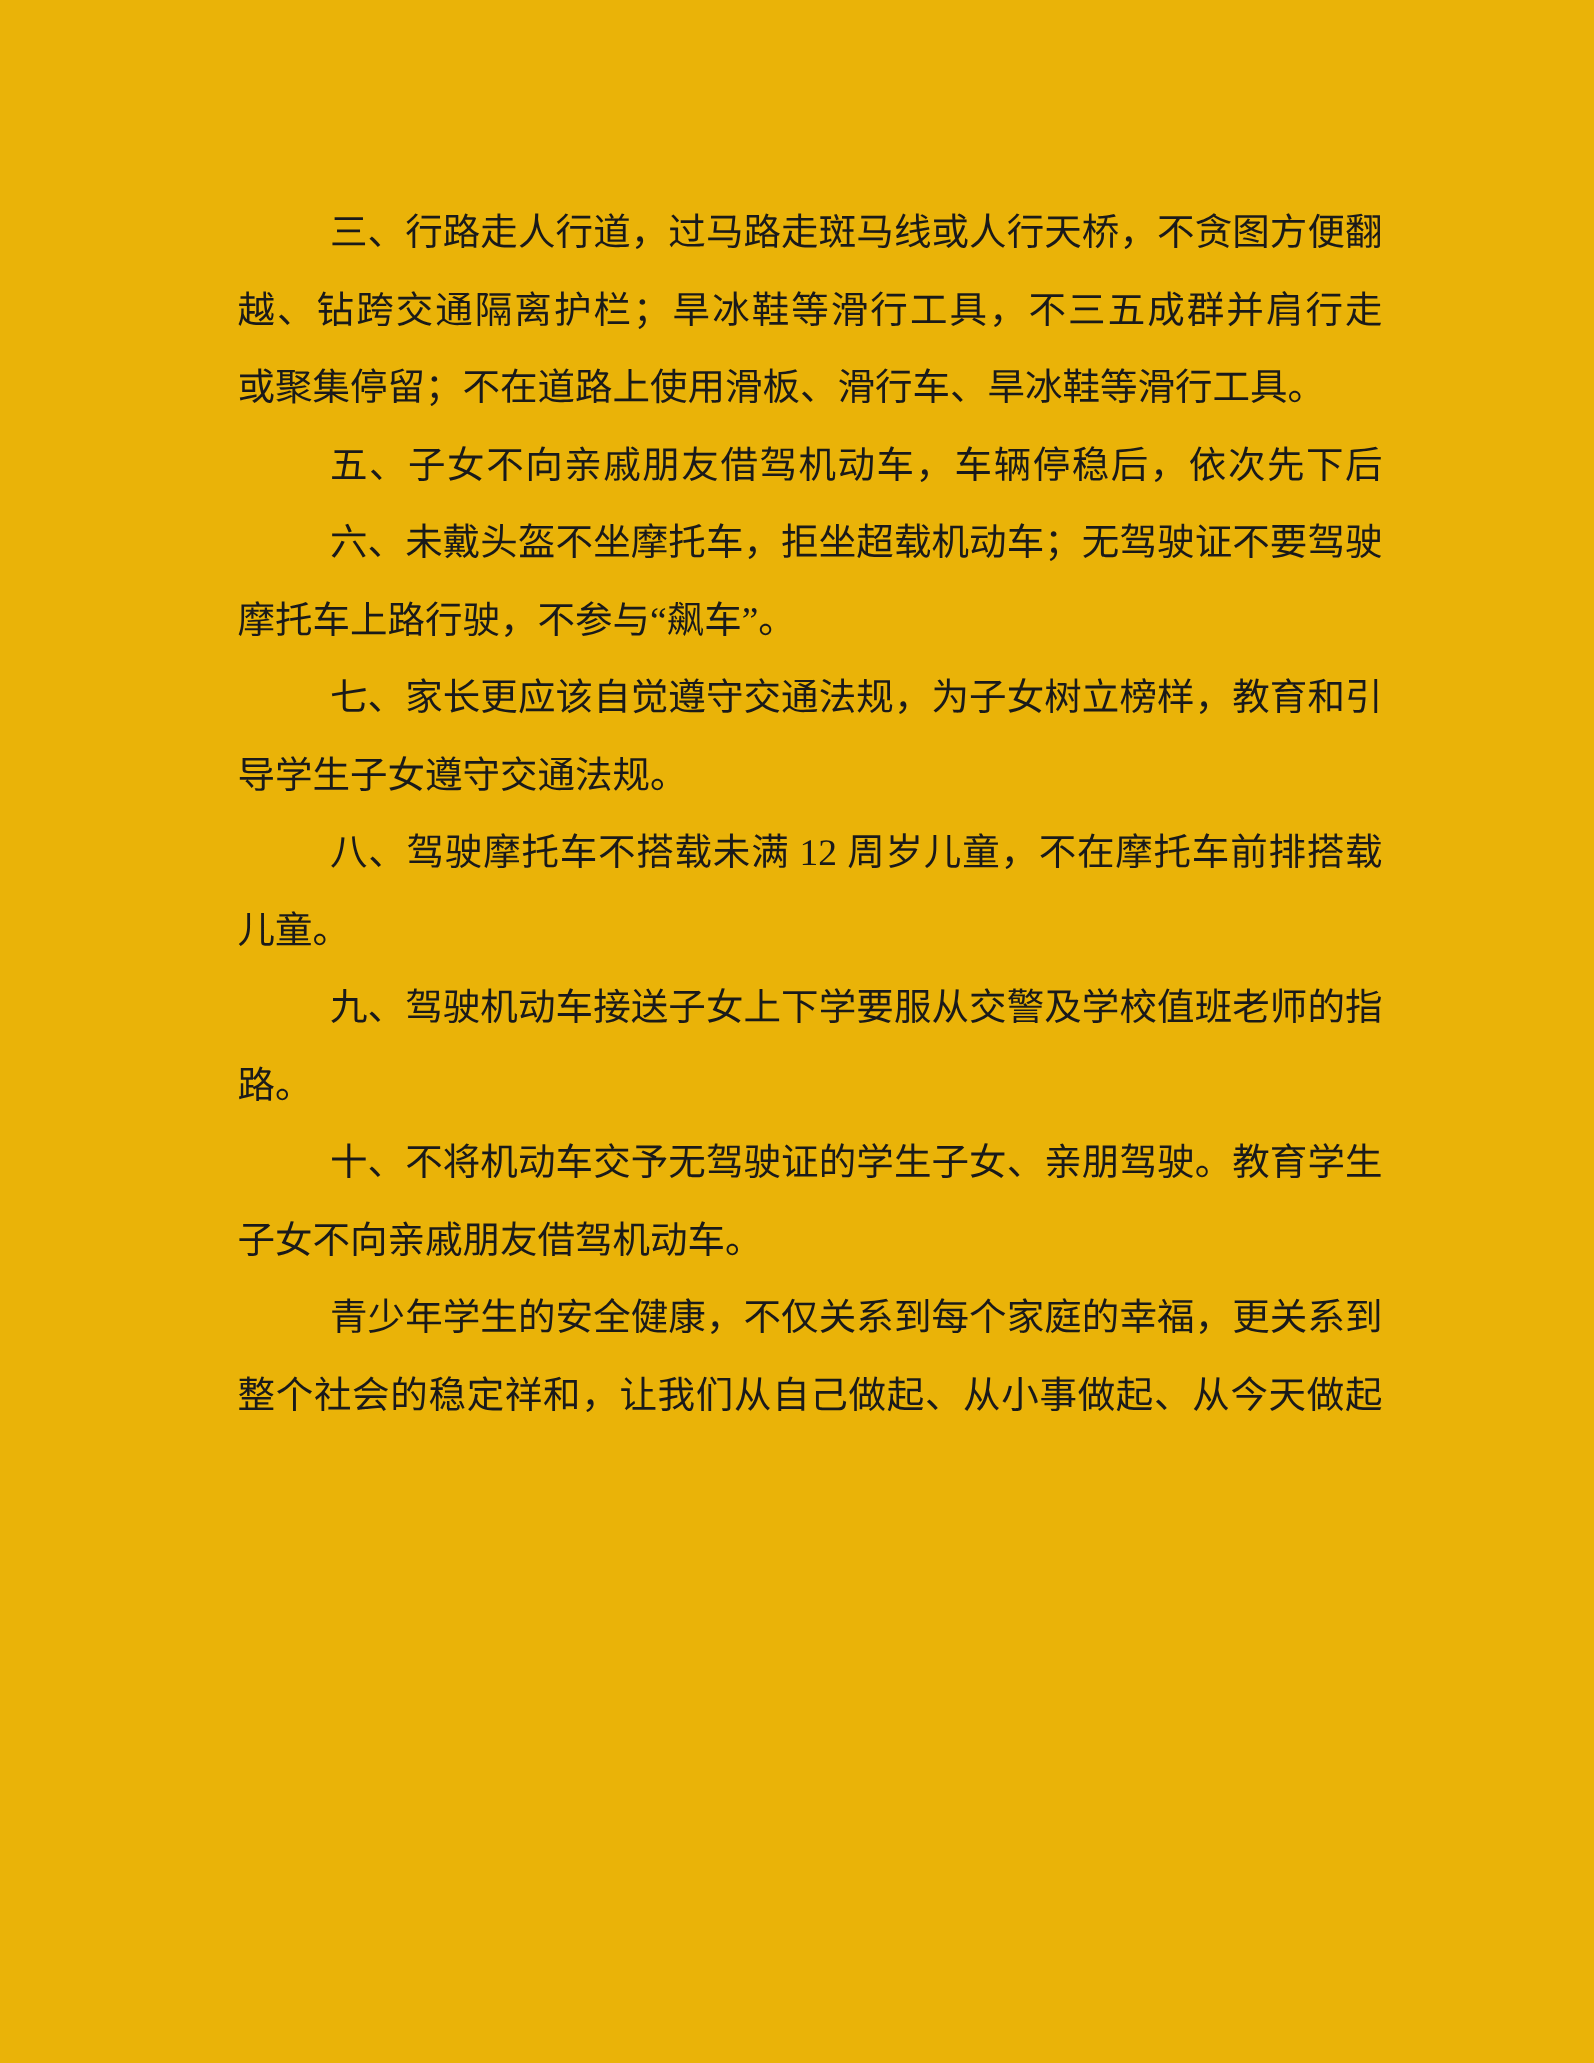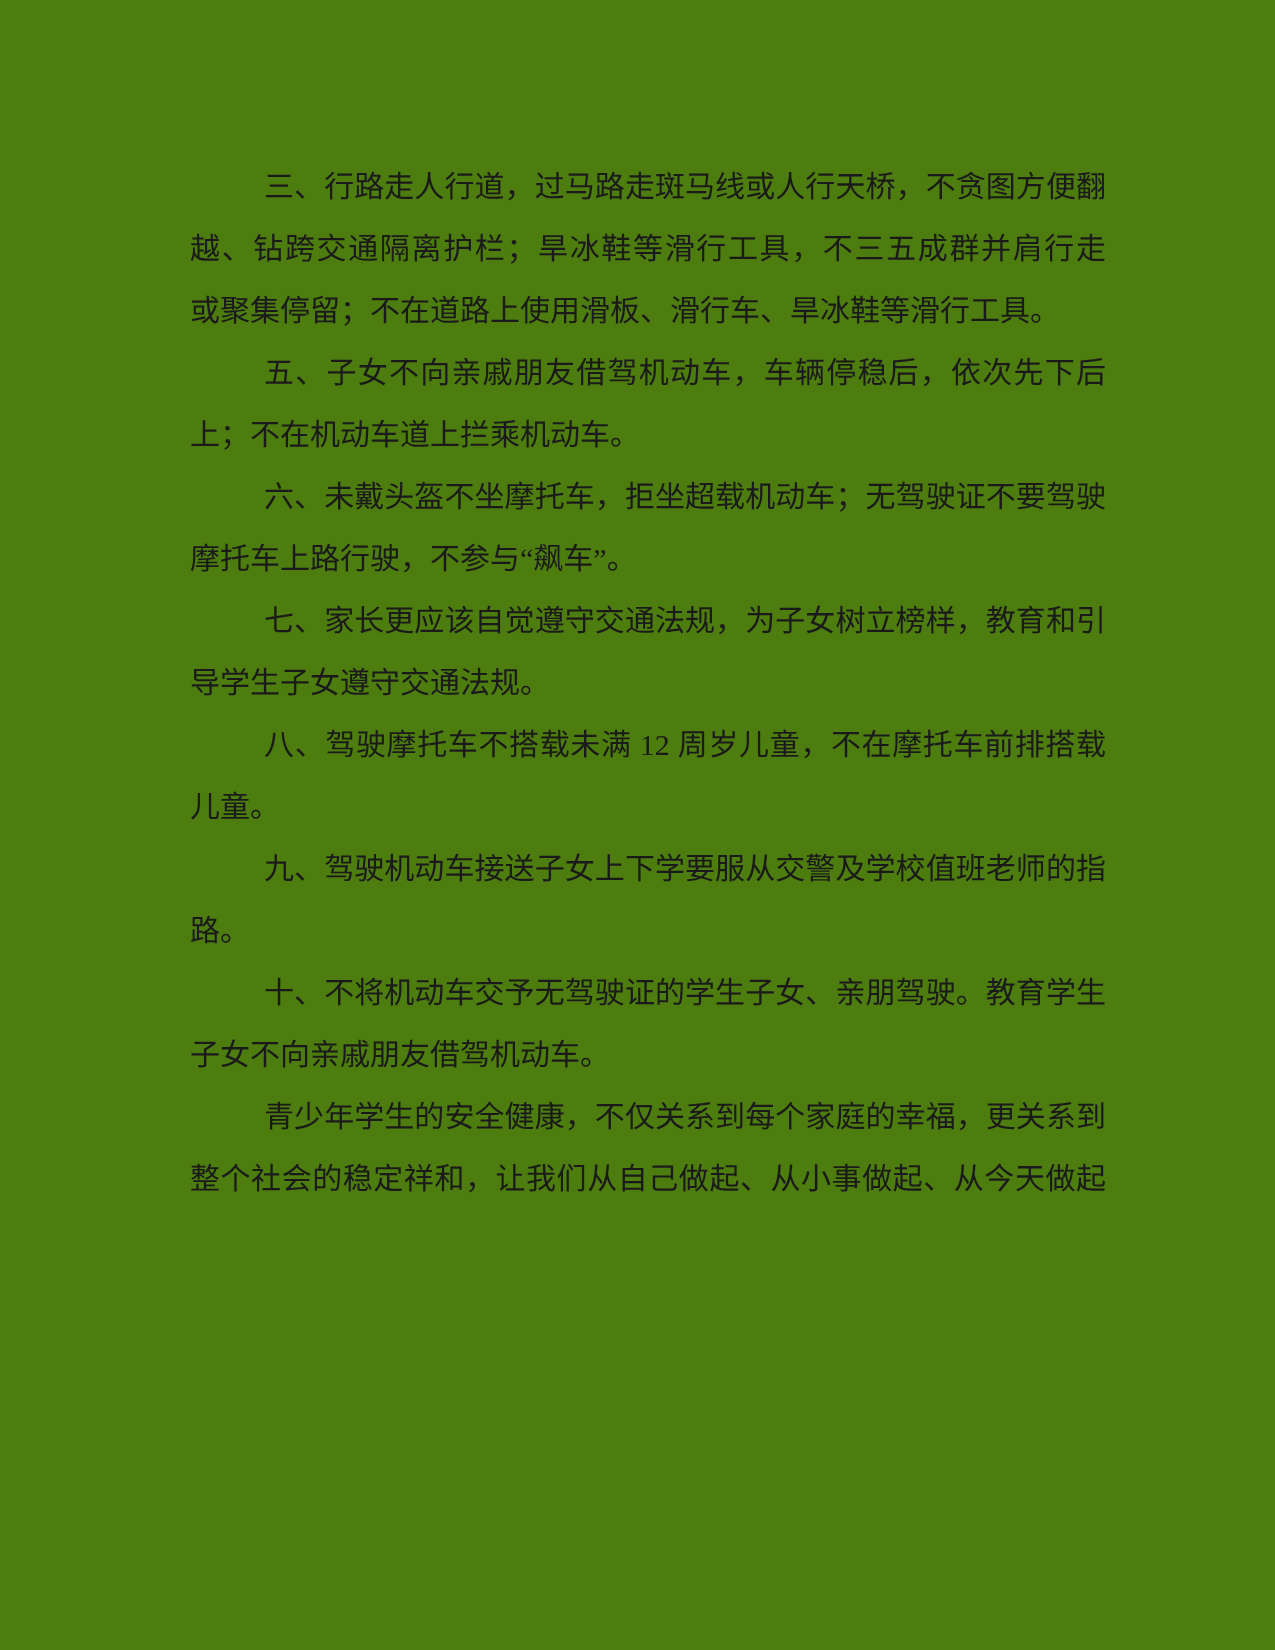--- a/index.html
+++ b/index.html
@@ -4,21 +4,21 @@
 <style>
   html, body {
     margin: 0;
     padding: 0;
     background: #ffffff;
   }
   .page {
     position: relative;
     width: 1275px;
     height: 1650px;
-    background: #4d7c0f;
+    background: #eab308;
     overflow: hidden;
     font-family: "Liberation Serif", "DejaVu Serif", serif;
   }
   .text-block {
     position: absolute;
     left: 190px;
     top: 156px;
     width: 916px;
     color: #1a1a1a;
   }
@@ -47,21 +47,20 @@
 
 <div class="page">
   <div class="text-block" style="color: rgb(26, 26, 26);">
       <div class="paragraph">
         <div class="tline j i">三、行路走人行道，过马路走斑马线或人行天桥，不贪图方便翻</div>
         <div class="tline j">越、钻跨交通隔离护栏；旱冰鞋等滑行工具，不三五成群并肩行走</div>
         <div class="tline">或聚集停留；不在道路上使用滑板、滑行车、旱冰鞋等滑行工具。</div>
       </div>
       <div class="paragraph">
         <div class="tline j i">五、子女不向亲戚朋友借驾机动车，车辆停稳后，依次先下后</div>
-        <div class="tline">上；不在机动车道上拦乘机动车。</div>
       </div>
       <div class="paragraph">
         <div class="tline j i">六、未戴头盔不坐摩托车，拒坐超载机动车；无驾驶证不要驾驶</div>
         <div class="tline">摩托车上路行驶，不参与“飙车”。</div>
       </div>
       <div class="paragraph">
         <div class="tline j i">七、家长更应该自觉遵守交通法规，为子女树立榜样，教育和引</div>
         <div class="tline">导学生子女遵守交通法规。</div>
       </div>
       <div class="paragraph">

